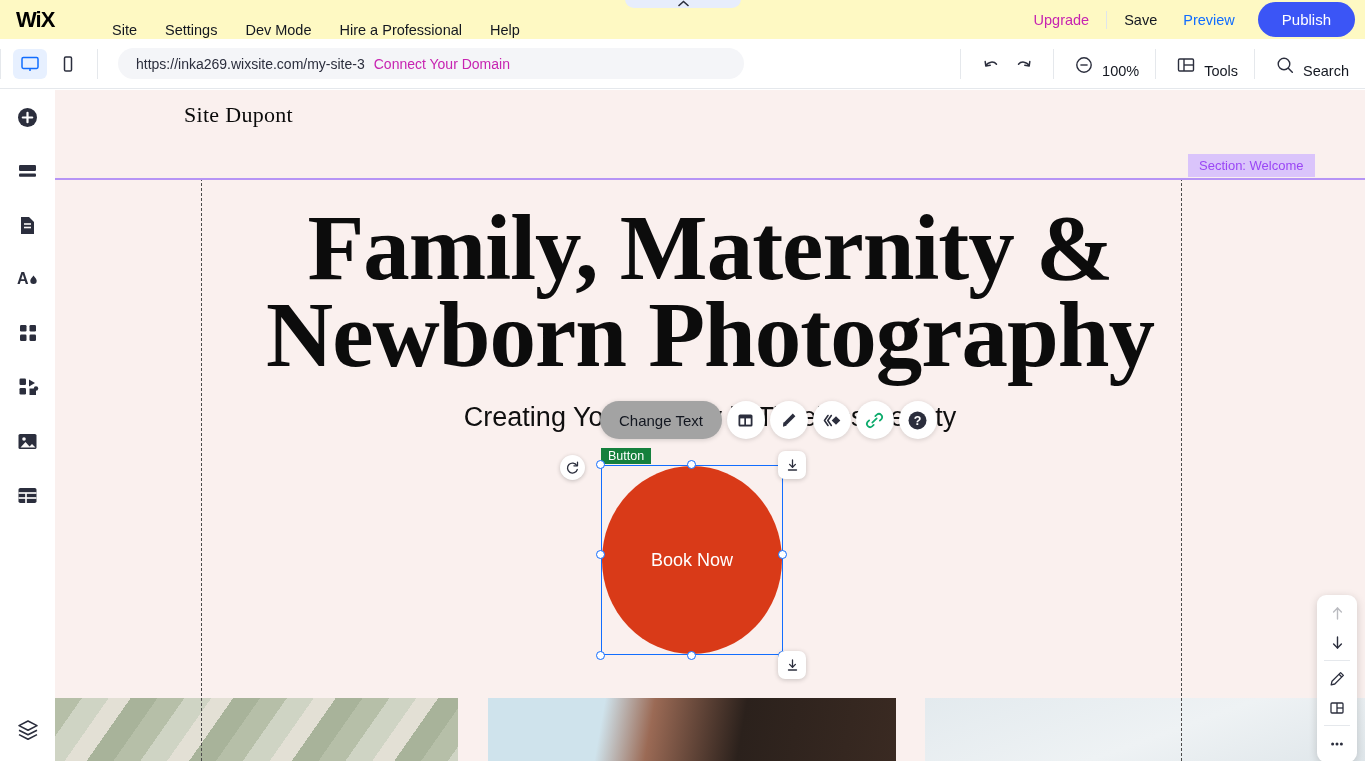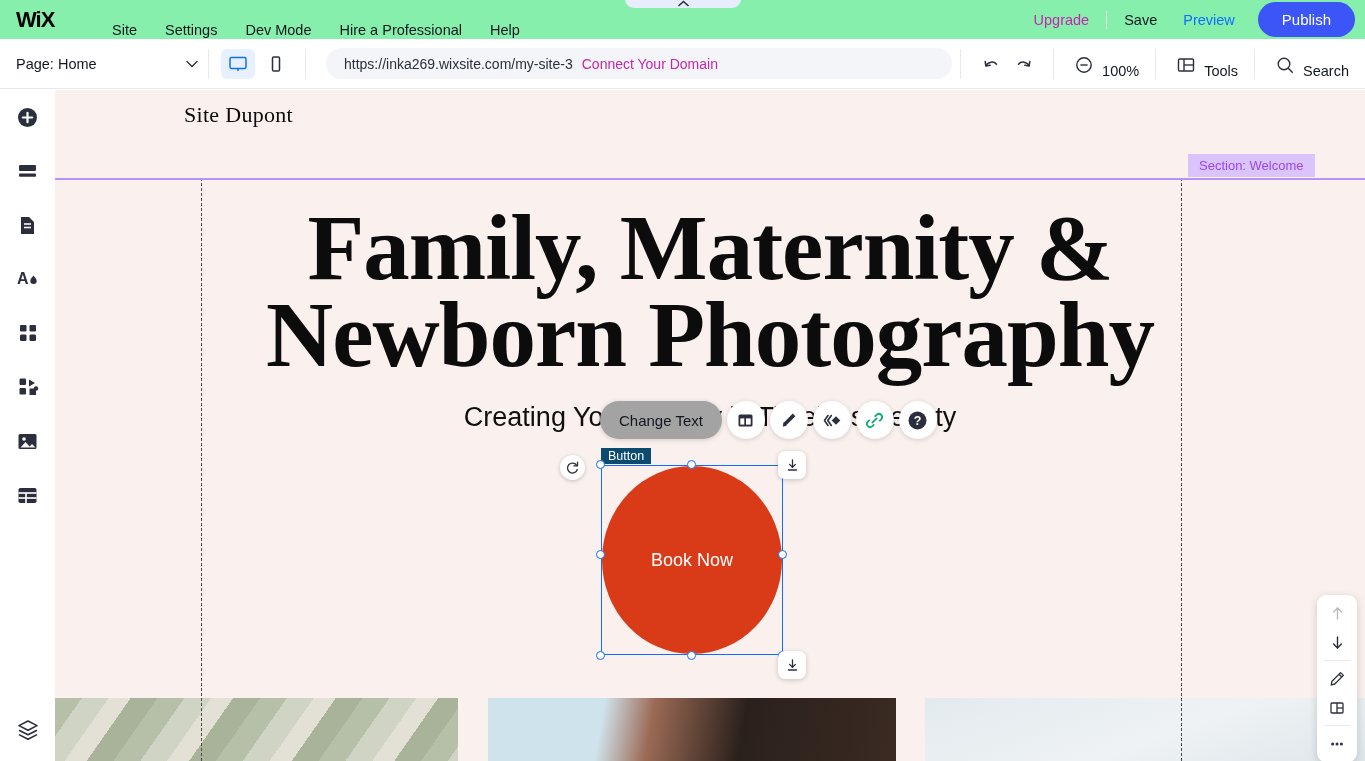--- a/index.html
+++ b/index.html
@@ -7,21 +7,21 @@
     width: 1365px; height: 761px;
     overflow: hidden;
     font-family: "Liberation Sans", sans-serif;
     background: #ffffff;
   }
   #app { position: relative; width: 1365px; height: 761px; }
 
   
   .topbar {
     position: absolute; top: 0; left: 0; width: 1365px; height: 39px;
-    background: #86efac;
+    background: #fef9c3;
     display: flex; align-items: center;
     z-index: 60;
   }
   .wix-logo {
     margin-left: 14px; width: 56px; height: 26px;
     display: flex; align-items: center; justify-content: center;
     font-weight: 700; font-size: 26px; color: #000;
     letter-spacing: -1px;
   }
   .topnav { display: flex; align-items: center; margin-left: 28px; gap: 0px; margin-top: 20px; }
@@ -171,21 +171,21 @@
   }
 
   
   .sel-wrap { position: absolute; left: 546px; top: 375px; width: 182px; height: 190px; z-index: 20; }
   .sel-box {
     position: absolute; left: 0; top: 0; width: 182px; height: 190px;
     border: 1px solid #116dff;
   }
   .sel-label {
     position: absolute; left: 0; top: -17px;
-    background: #0c4a6e; color: #fff; font-size: 12.5px;
+    background: #15803d; color: #fff; font-size: 12.5px;
     padding: 1px 7px; white-space: nowrap;
   }
   .rot-handle {
     position: absolute; left: -41px; top: -10px;
     width: 25px; height: 25px; border-radius: 50%; background: #fff;
     display: flex; align-items: center; justify-content: center;
     box-shadow: 0 1px 4px rgba(0,0,0,.22); cursor: pointer;
   }
   .hdl {
     position: absolute; width: 9px; height: 9px; border-radius: 50%;
@@ -263,26 +263,20 @@
     <div class="topright">
       <div class="tr-link tr-upgrade">Upgrade</div>
       <div class="tr-divider"></div>
       <div class="tr-link tr-save">Save</div>
       <div class="tr-link tr-preview">Preview</div>
       <div class="publish-btn">Publish</div>
     </div>
   </div>
 
   <div class="toolbar2">
-    <div class="page-select">
-      <span>Page: Home</span>
-      <svg width="12" height="8" viewBox="0 0 12 8">
-          <path d="M1 1.5L6 6.5L11 1.5" stroke="#2b2e3d" stroke-width="1.3" fill="none" stroke-linecap="round"></path>
-        </svg>
-    </div>
     <div class="vdiv"></div>
     <div class="device-group">
       <div class="device-btn active">
         <svg width="20" height="20" viewBox="0 0 20 20">
           <rect x="2" y="3.5" width="16" height="11" rx="1.4" fill="none" stroke="#116dff" stroke-width="1.5"></rect>
           <line x1="10" y1="14.5" x2="10" y2="17" stroke="#116dff" stroke-width="1.5"></line>
         </svg>
       </div>
       <div class="device-btn">
         <svg width="20" height="20" viewBox="0 0 20 20">

